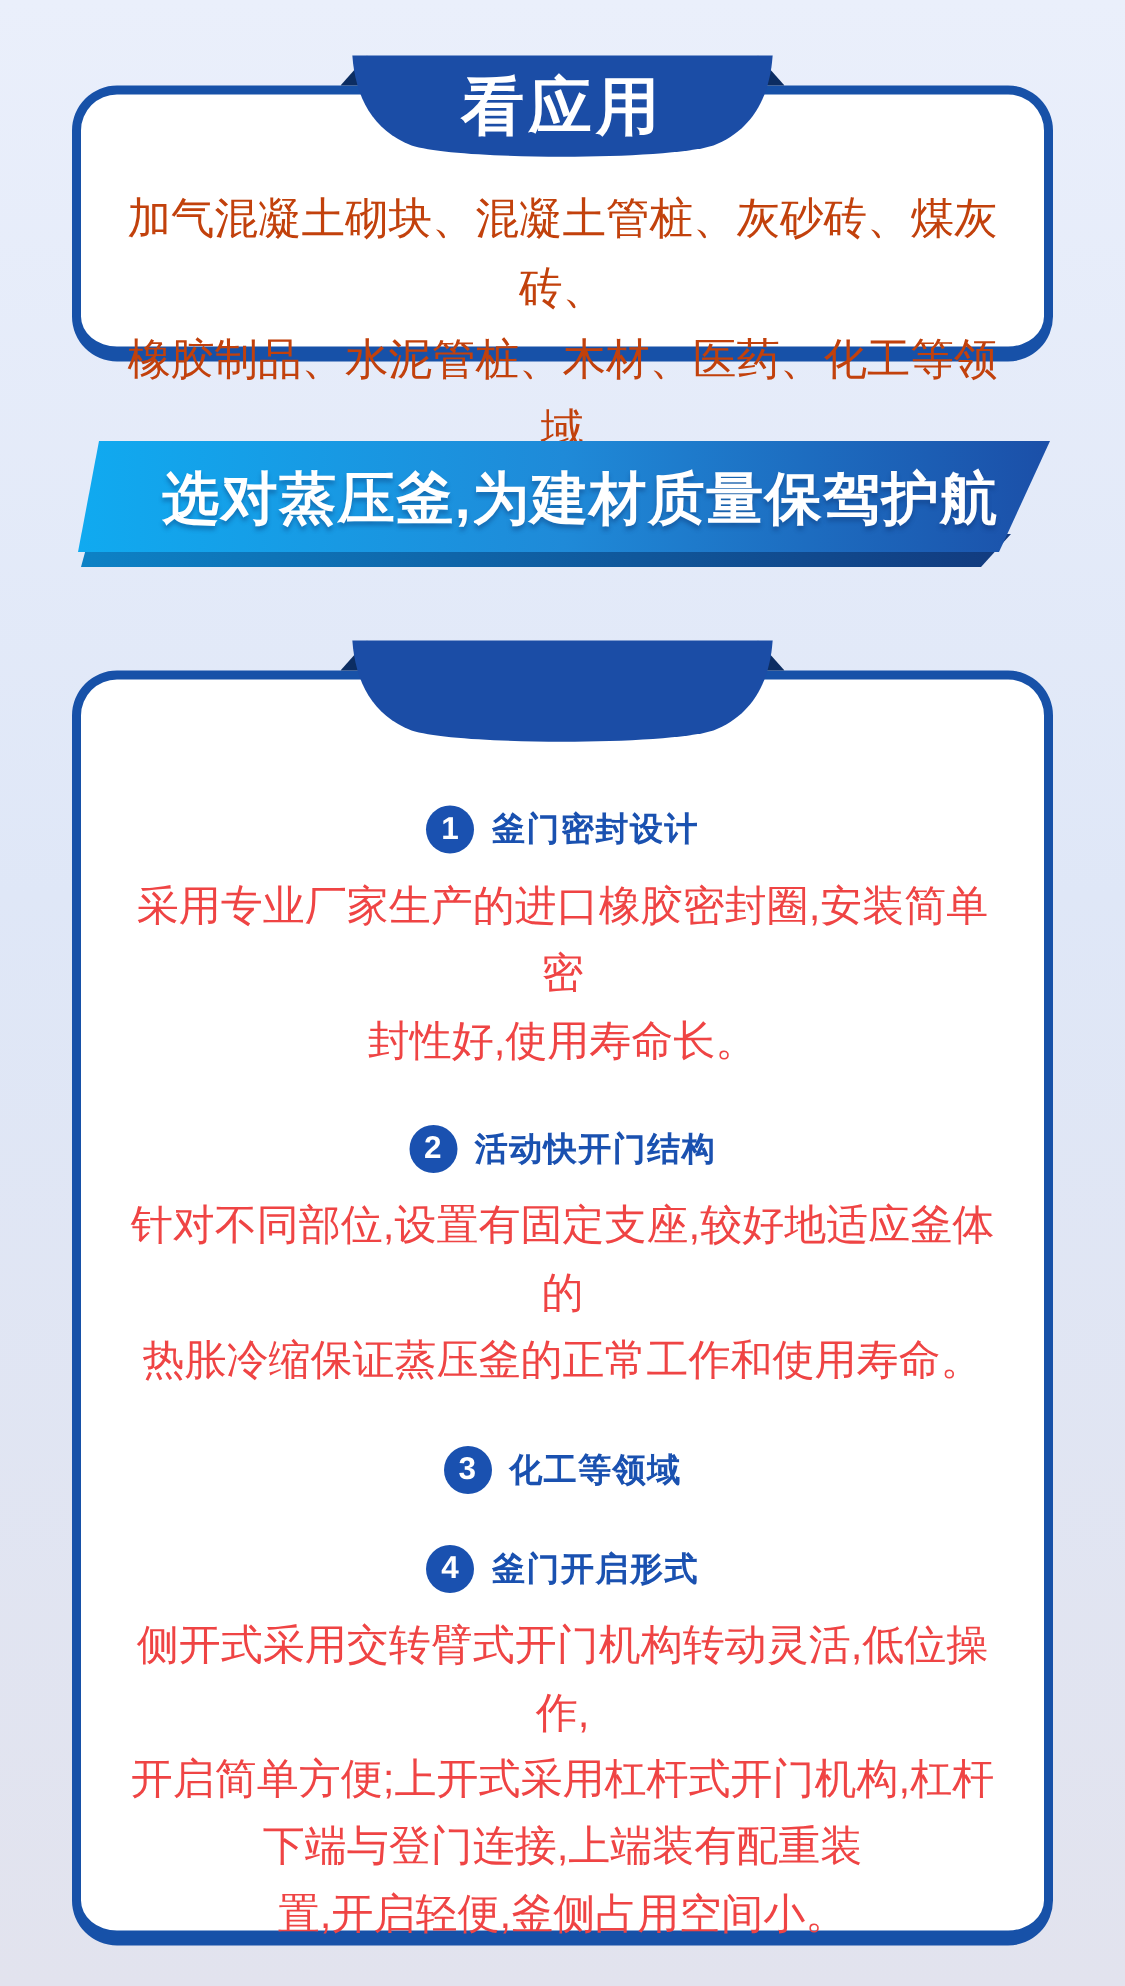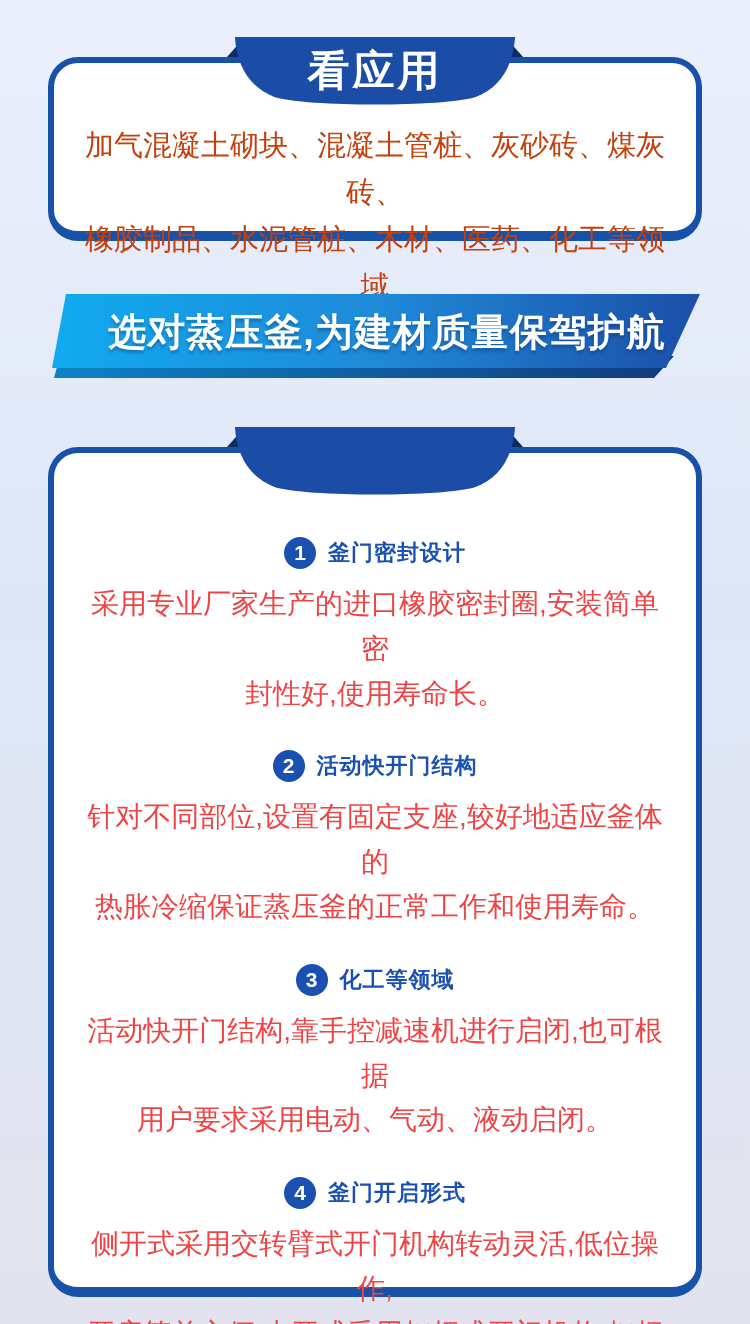--- a/index.html
+++ b/index.html
@@ -118,22 +118,20 @@
     </div>
     <div class="sec-body">针对不同部位,设置有固定支座,较好地适应釜体的
 热胀冷缩保证蒸压釜的正常工作和使用寿命。</div>
   </div>
 
   <div class="section">
     <div class="sec-head">
       <span class="num">3</span>
       <span class="sec-title">化工等领域</span>
     </div>
-    <div class="sec-body">活动快开门结构,靠手控减速机进行启闭,也可根据
-用户要求采用电动、气动、液动启闭。</div>
   </div>
 
   <div class="section">
     <div class="sec-head">
       <span class="num">4</span>
       <span class="sec-title">釜门开启形式</span>
     </div>
     <div class="sec-body">侧开式采用交转臂式开门机构转动灵活,低位操作,
 开启简单方便;上开式采用杠杆式开门机构,杠杆
 下端与登门连接,上端装有配重装

